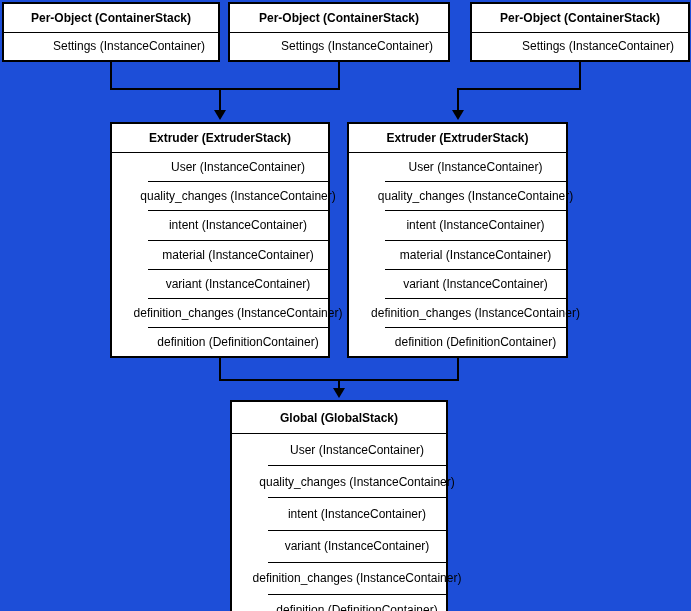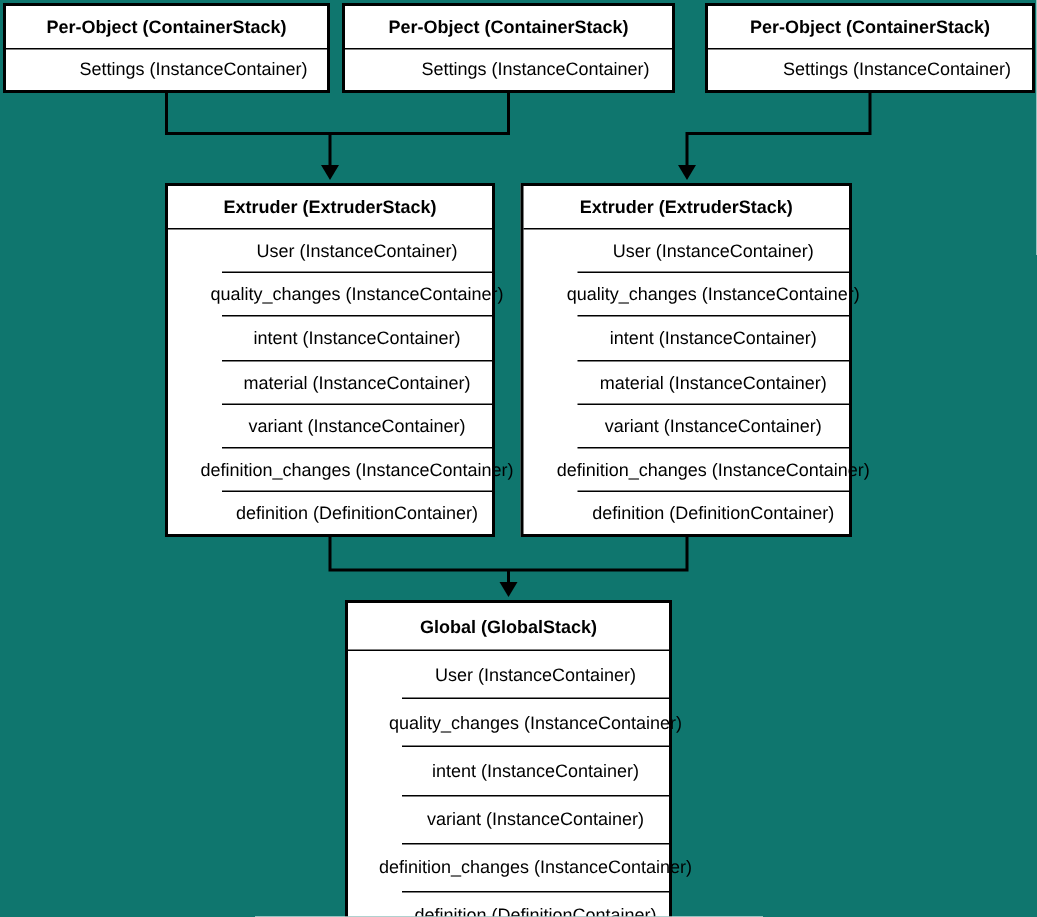--- a/index.html
+++ b/index.html
@@ -1,20 +1,20 @@
 <!DOCTYPE html>
 <html><head>
 <meta charset="utf-8">
 <style>
   html, body { margin: 0; padding: 0; background: #ffffff; }
   .canvas {
     position: relative;
     width: 691px;
     height: 611px;
-    background: #0f766e;
+    background: #1d4ed8;
     font-family: "Liberation Sans", sans-serif;
     font-size: 12px;
     color: #000000;
     overflow: hidden;
   }
   .connector-layer {
     position: absolute;
     left: 0; top: 0;
     width: 691px; height: 611px;
   }

